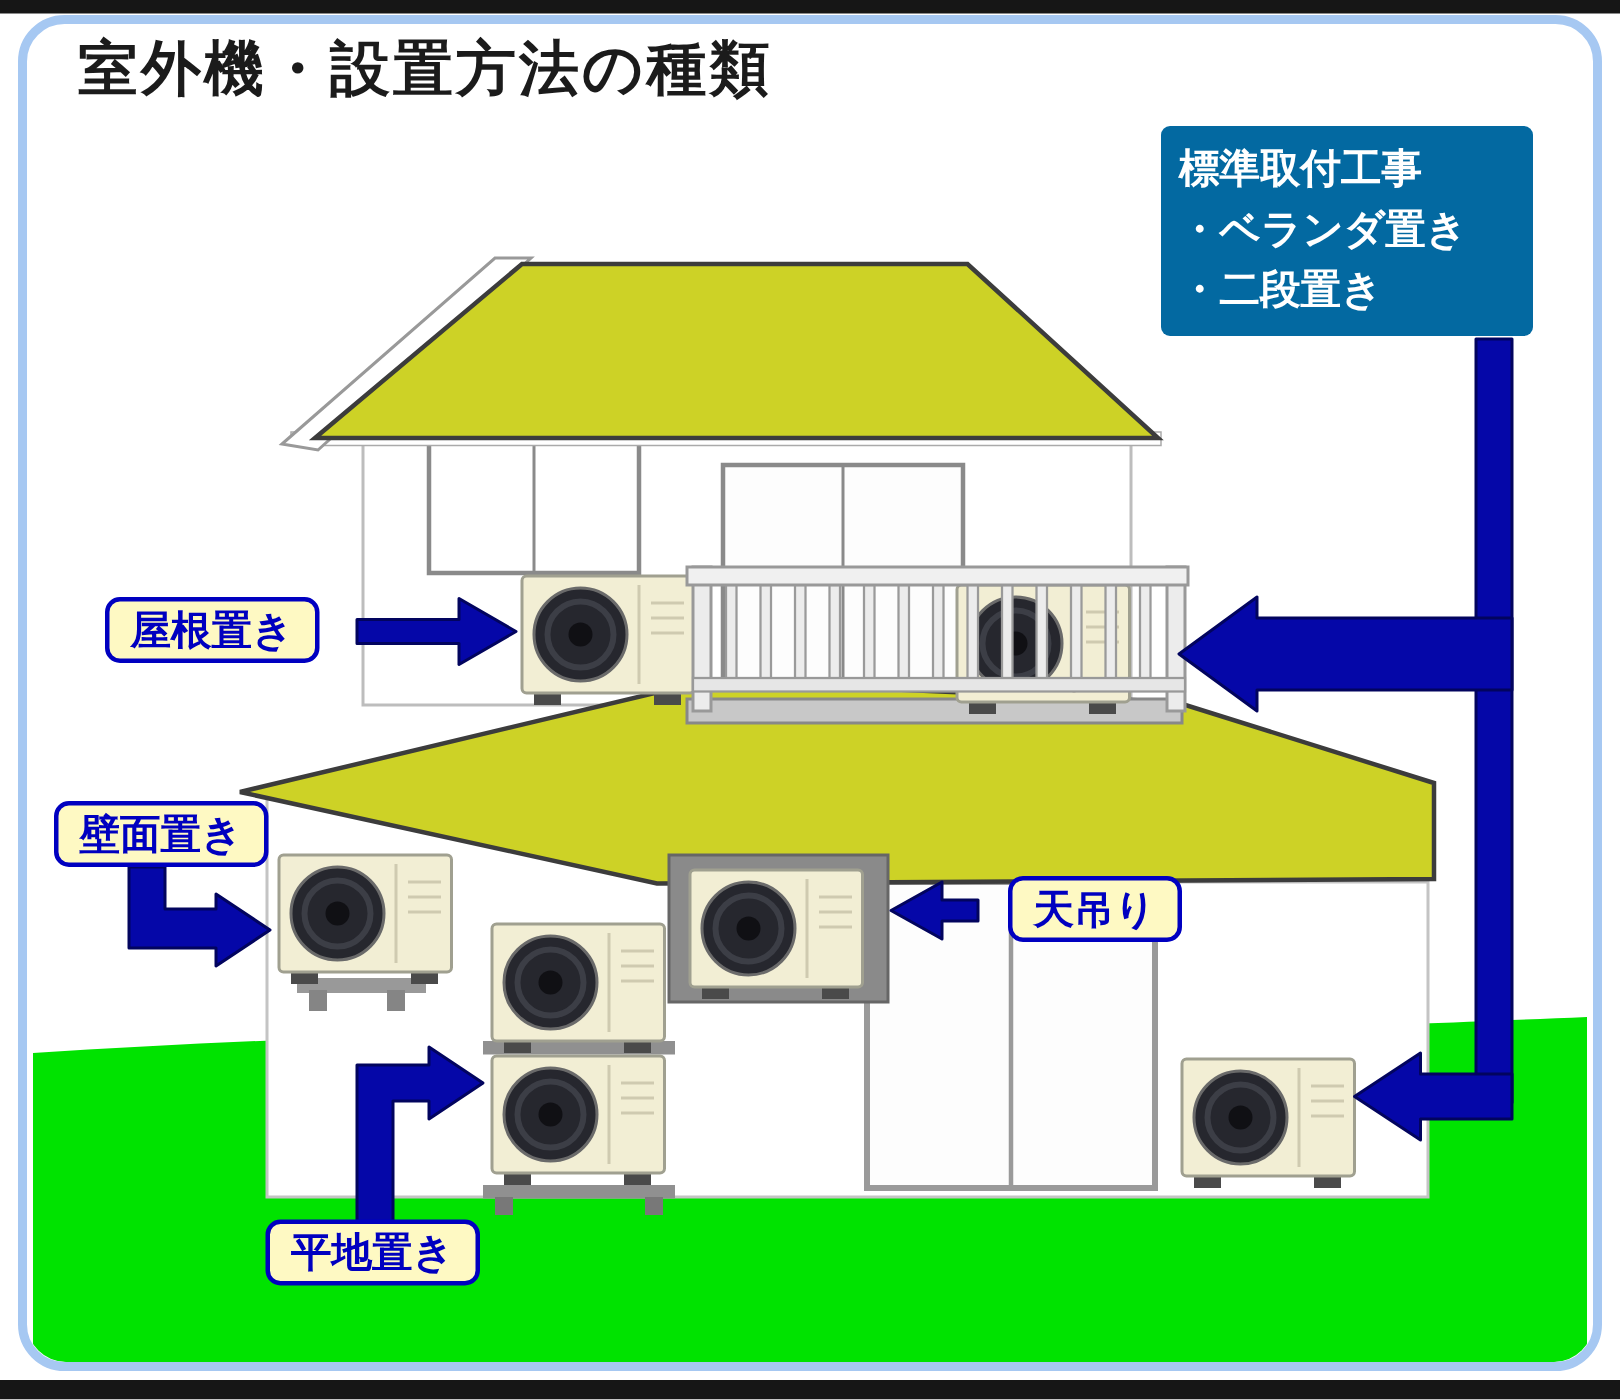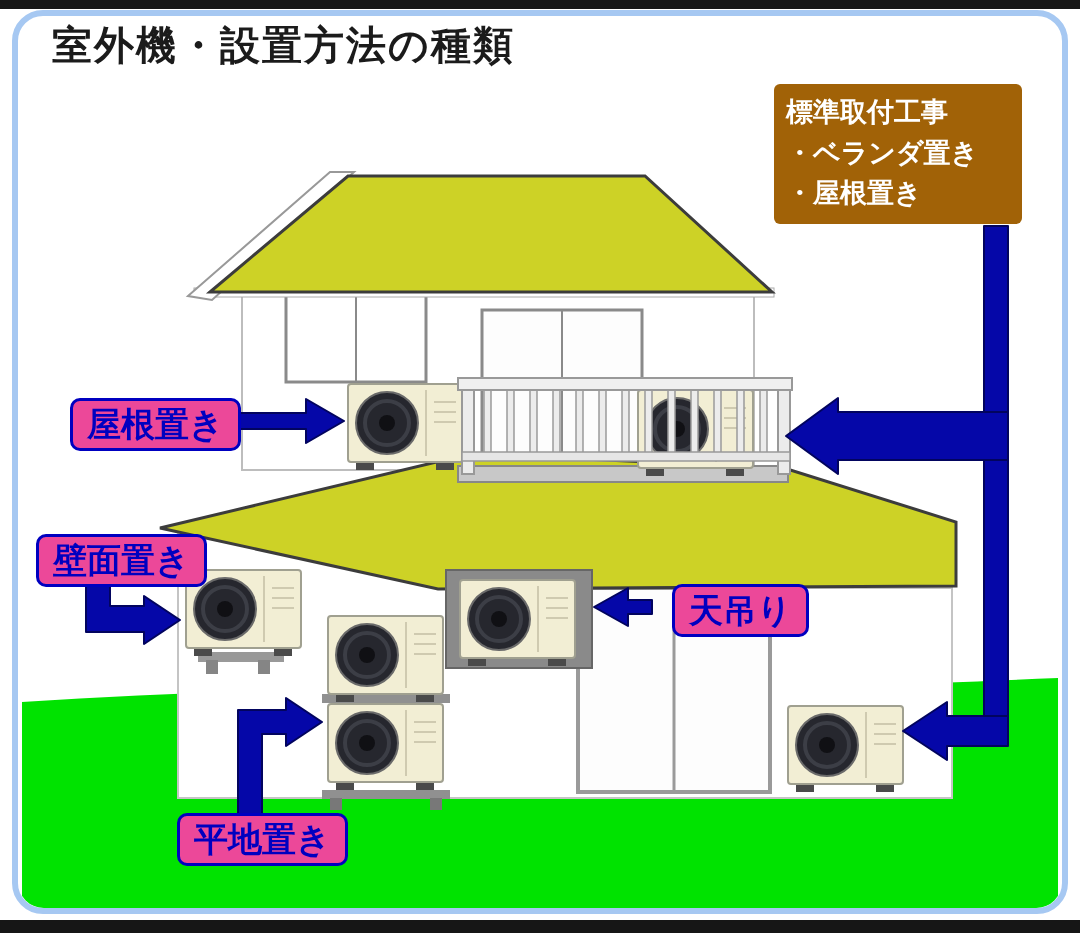--- a/index.html
+++ b/index.html
@@ -9,28 +9,28 @@
     font-family:"Liberation Sans","DejaVu Sans",sans-serif;
   }
   svg.diagram { position:absolute; top:0; left:0; }
   .title {
     position:absolute; left:52px; top:18px;
     font-size:40px; font-weight:bold; color:#1b1b1b; letter-spacing:2px;
     white-space:nowrap;
   }
   .info-box {
     position:absolute; left:774px; top:84px; width:248px; box-sizing:border-box;
-    background:#a16207; border-radius:6px; padding:8px 12px 10px 12px;
+    background:#0369a1; border-radius:6px; padding:8px 12px 10px 12px;
     color:#ffffff; font-weight:bold; font-size:27px; line-height:1.5;
   }
   .info-box div { white-space:nowrap; }
   .pill {
     position:absolute;
-    background:#ec4899; border:3px solid #0000c0; border-radius:10px;
-    color:#0000c0; font-size:34px; font-weight:bold;
+    background:#fef9c3; border:3px solid #0000c0; border-radius:10px;
+    color:#0000c0; font-size:27px; font-weight:bold;
     padding:3px 14px; line-height:1.2; white-space:nowrap;
   }
   #pill-roof    { left:70px;  top:398px; }
   #pill-wall    { left:36px;  top:534px;text-align:right; }
   #pill-ceiling { left:648px; top:584px;margin-left:24px; }
   #pill-two     { left:177px; top:813px; }
 </style>
 </head>
 <body>
 
@@ -130,19 +130,19 @@
   <rect x="15" y="13" width="1050" height="898" rx="28" fill="none" stroke="#a6c8f2" stroke-width="6"></rect>
   <rect x="0" y="0" width="1080" height="9" fill="#161616"></rect>
   <rect x="0" y="920" width="1080" height="13" fill="#161616"></rect>
 </svg>
 
 <div class="title">室外機・設置方法の種類</div>
 
 <div class="info-box">
   <div>標準取付工事</div>
   <div>・ベランダ置き</div>
-  <div>・屋根置き</div>
+  <div>・二段置き</div>
 </div>
 
 <div class="pill" id="pill-roof">屋根置き</div>
 <div class="pill" id="pill-wall">壁面置き</div>
 <div class="pill" id="pill-ceiling">天吊り</div>
 <div class="pill" id="pill-two">平地置き</div>
 
 </body></html>

